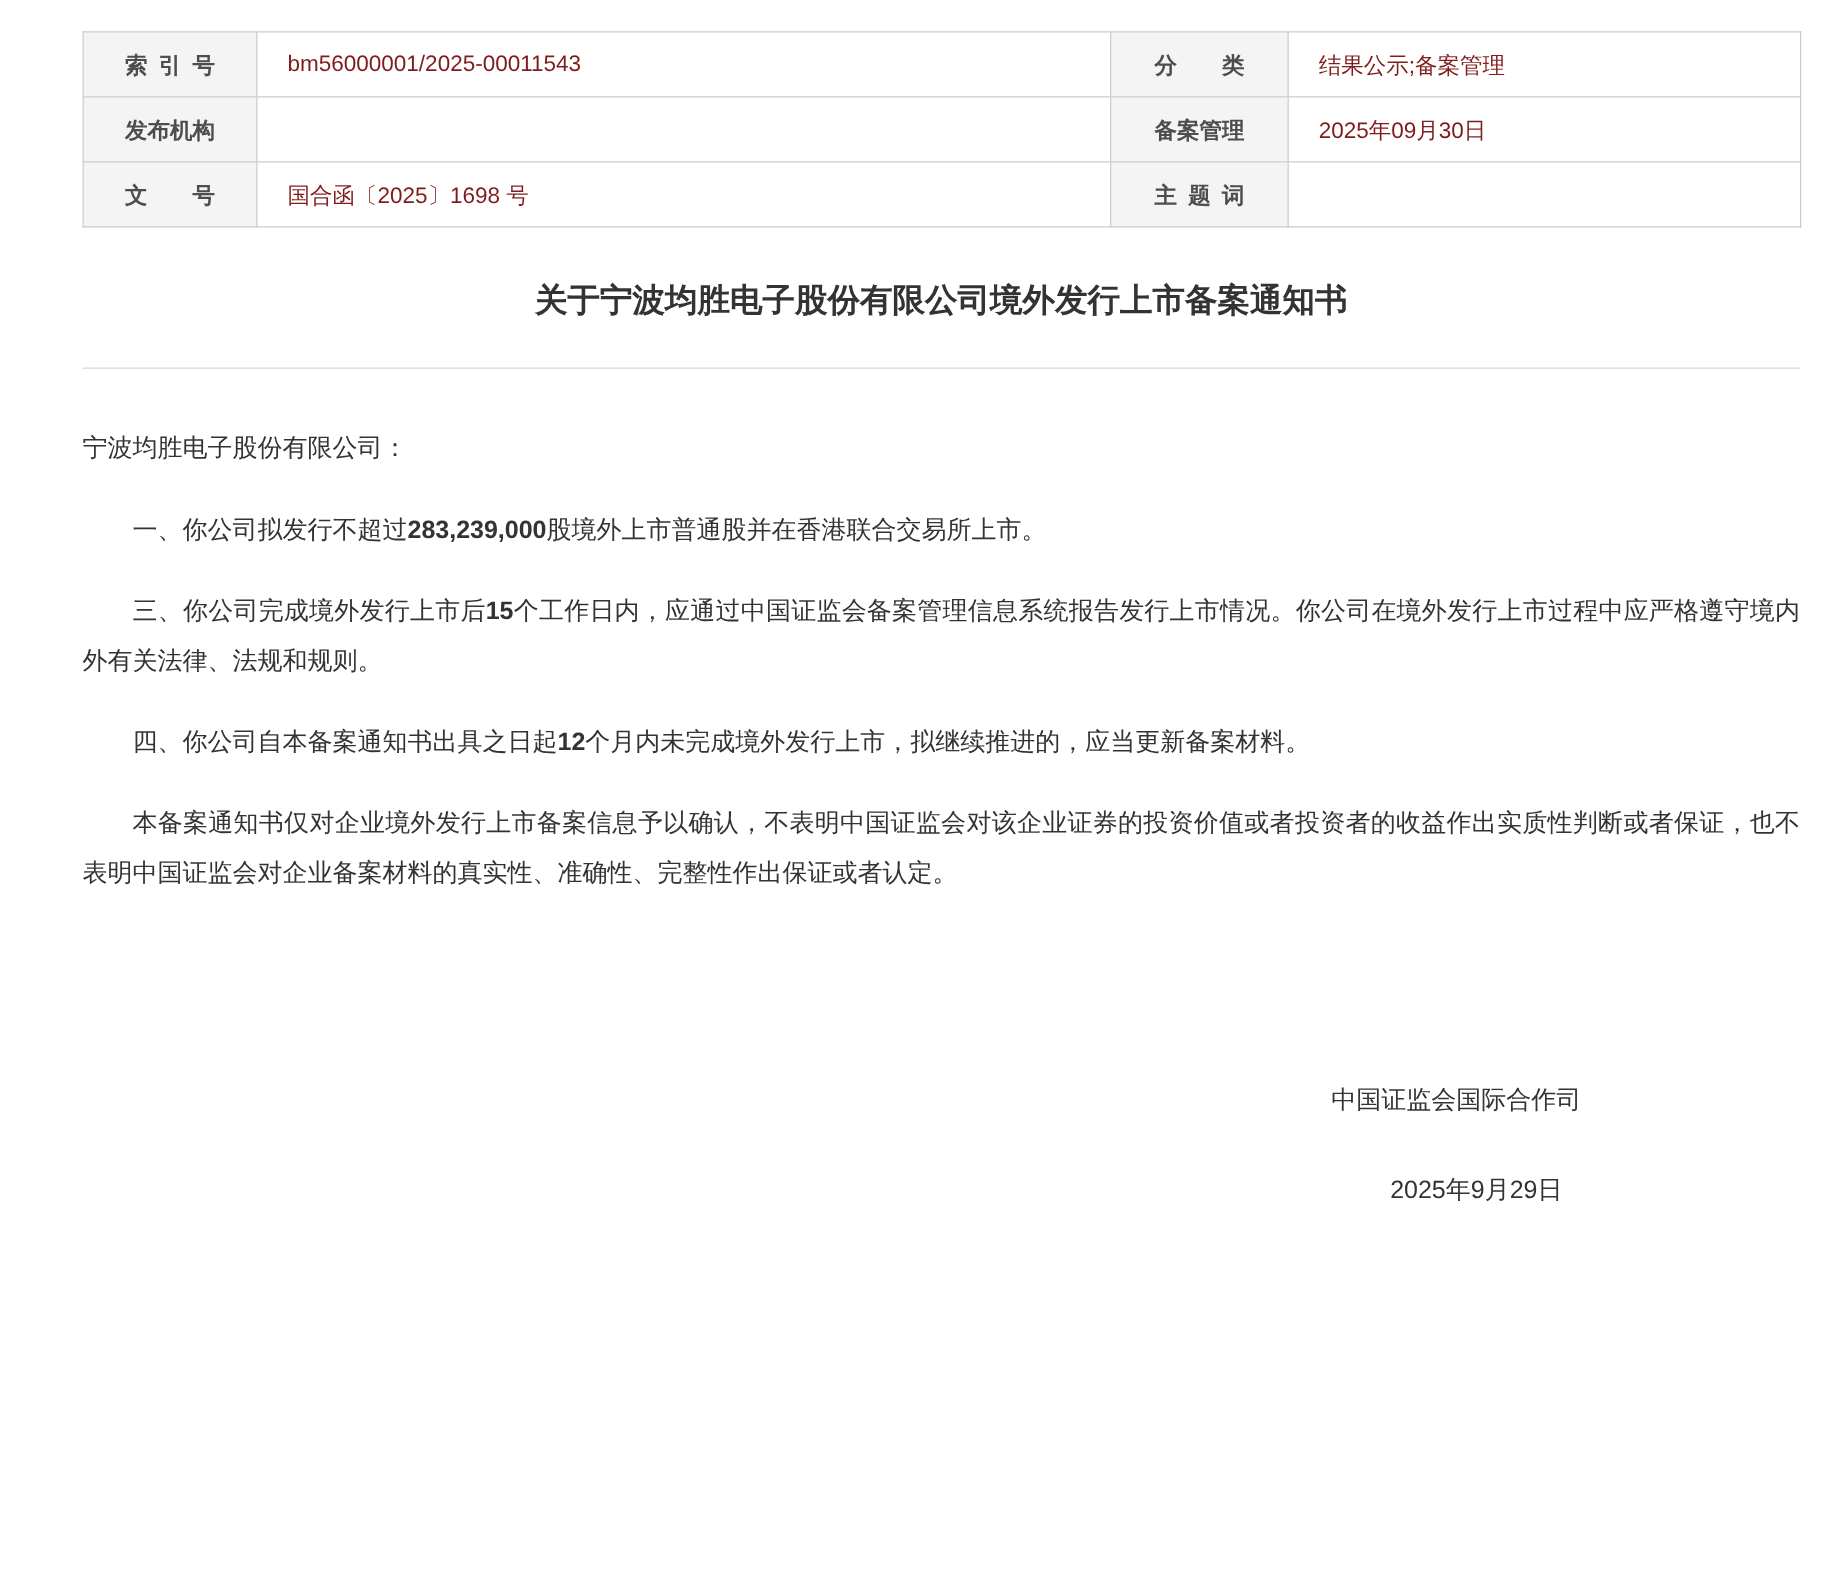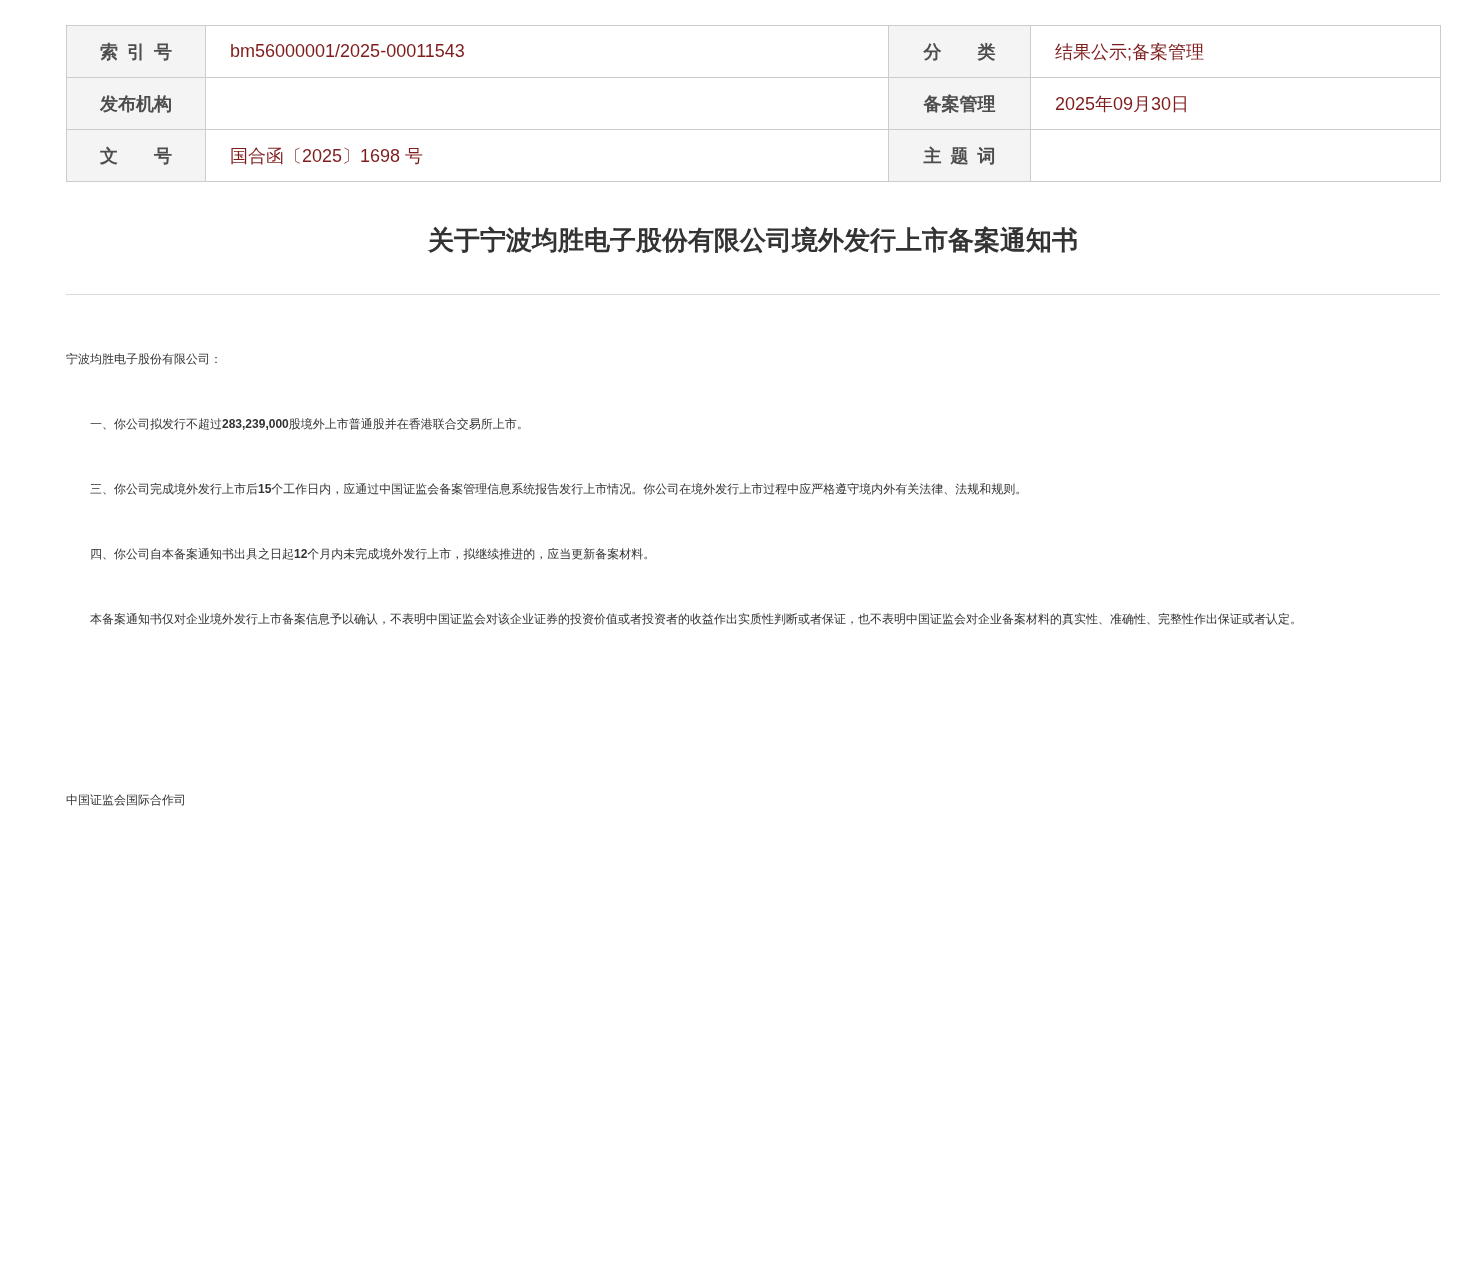--- a/index.html
+++ b/index.html
@@ -56,35 +56,36 @@
     color: #333333;
     line-height: 36px;
   }
   .divider {
     margin-top: 36px;
     border-bottom: 1px solid #d9d9d9;
     width: 1374px;
   }
   .body-text {
     width: 1374px;
-    font-size: 12px;
+    font-size: 20px;
     line-height: 40px;
     text-align: justify;
     color: #333333;
   }
   .salutation {
     margin-top: 44px;
   }
   .para {
     margin: 25px 0 0 0;
     text-indent: 2em;
   }
   .para b { font-weight: bold; }
   .signature { margin-top: 141px; }
   .sig-name {
+    text-align: right;
     padding-right: 175px;
   }
   .sig-date {
     text-align: right;
     padding-right: 190px;
     margin-top: 32px;
   }
 </style>
 </head>
 <body>
@@ -131,16 +132,17 @@
 
 
     <p class="para"><span>三、你公司完成境外发行上市后</span><b>15</b><span>个工作日内，应通过中国证监会备案管理信息系统报告发行上市情况。你公司在境外发行上市过程中应严格遵守境内外有关法律、法规和规则。</span></p>
 
     <p class="para"><span>四、你公司自本备案通知书出具之日起</span><b>12</b><span>个月内未完成境外发行上市，拟继续推进的，应当更新备案材料。</span></p>
 
     <p class="para"><span>本备案通知书仅对企业境外发行上市备案信息予以确认，不表明中国证监会对该企业证券的投资价值或者投资者的收益作出实质性判断或者保证，也不表明中国证监会对企业备案材料的真实性、准确性、完整性作出保证或者认定。</span></p>
 
     <div class="signature">
       <div class="sig-name">中国证监会国际合作司</div>
+      <div class="sig-date">2025年9月29日</div>
     </div>
   </div>
 
 </div>
 
 </body></html>

